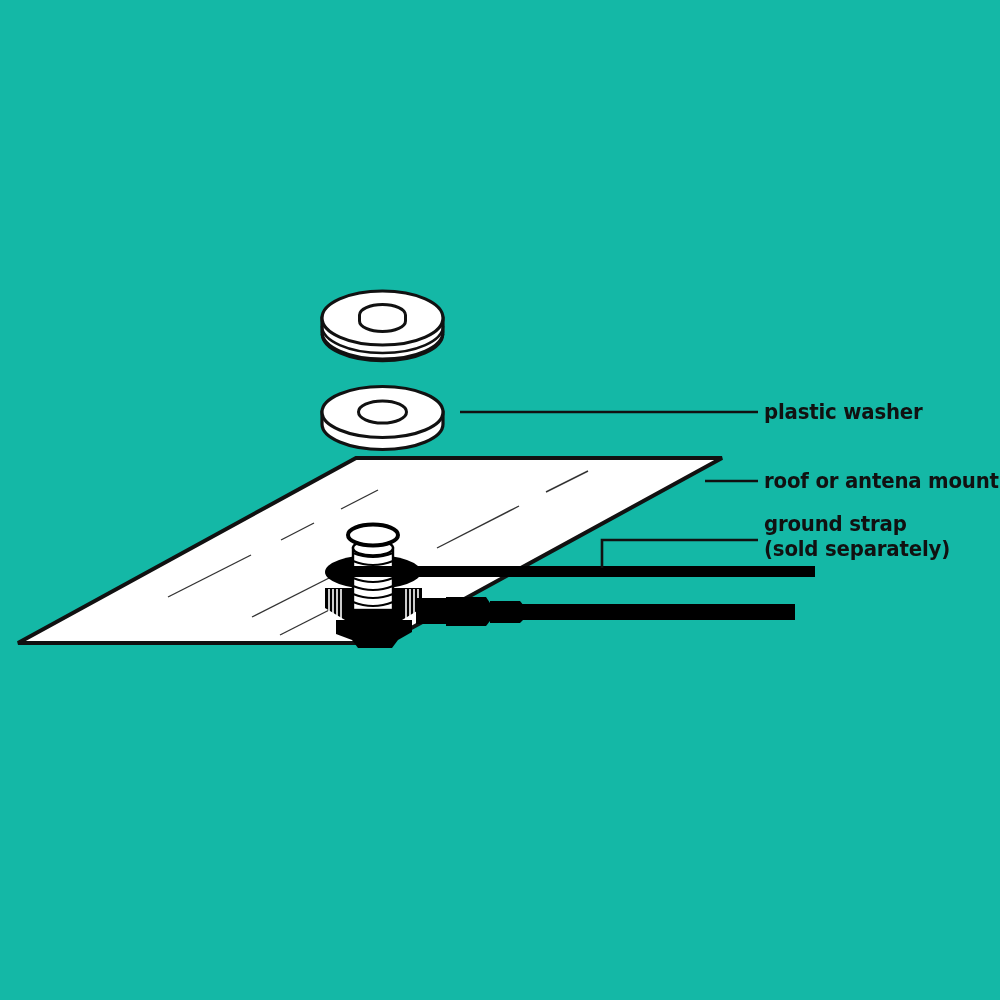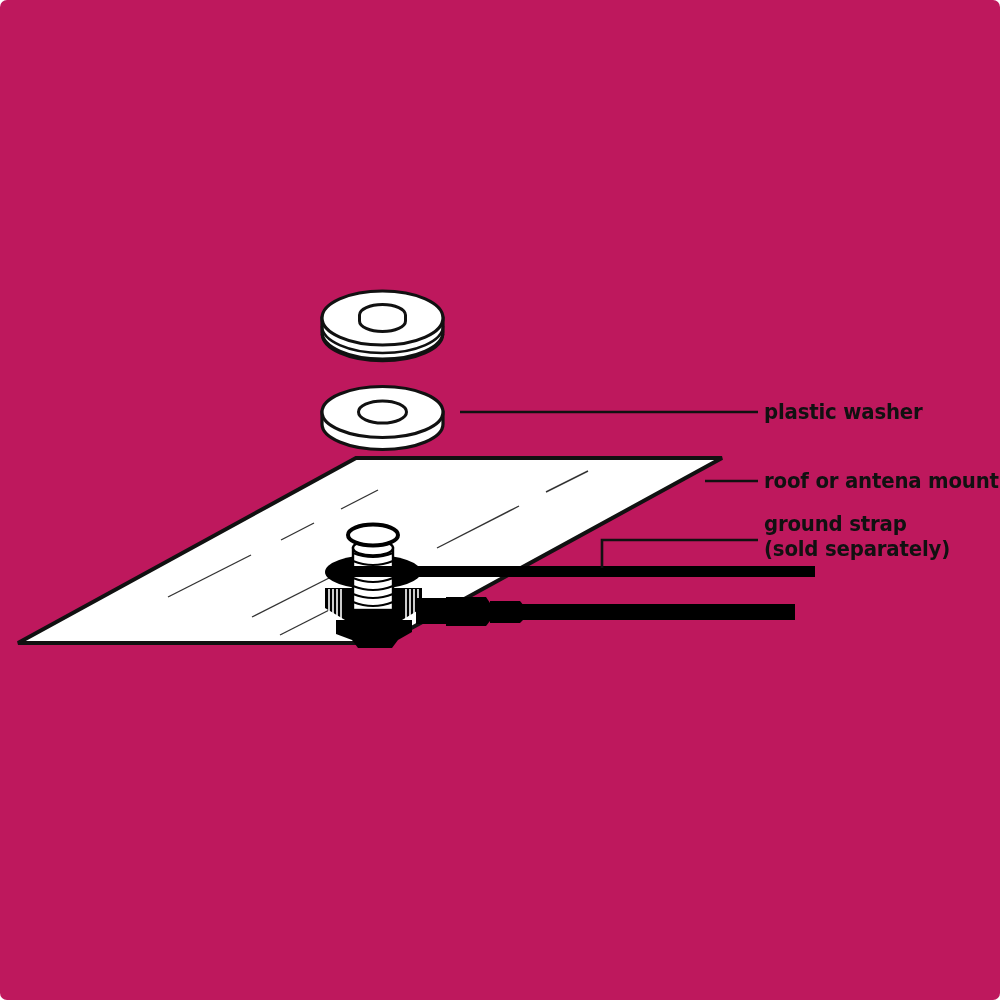--- a/index.html
+++ b/index.html
@@ -11,22 +11,21 @@
   body {
     width: 1000px;
     height: 1000px;
     overflow: hidden;
     font-family: "DejaVu Sans", "Liberation Sans", sans-serif;
   }
   #diagram-root {
     position: relative;
     width: 1000px;
     height: 1000px;
-    background: #be185d;
-    border-radius: 7px;
+    background: #14b8a6;
   }
   #diagram-svg {
     position: absolute;
     left: 0;
     top: 0;
     width: 1000px;
     height: 1000px;
     display: block;
   }
   .callout-label {

